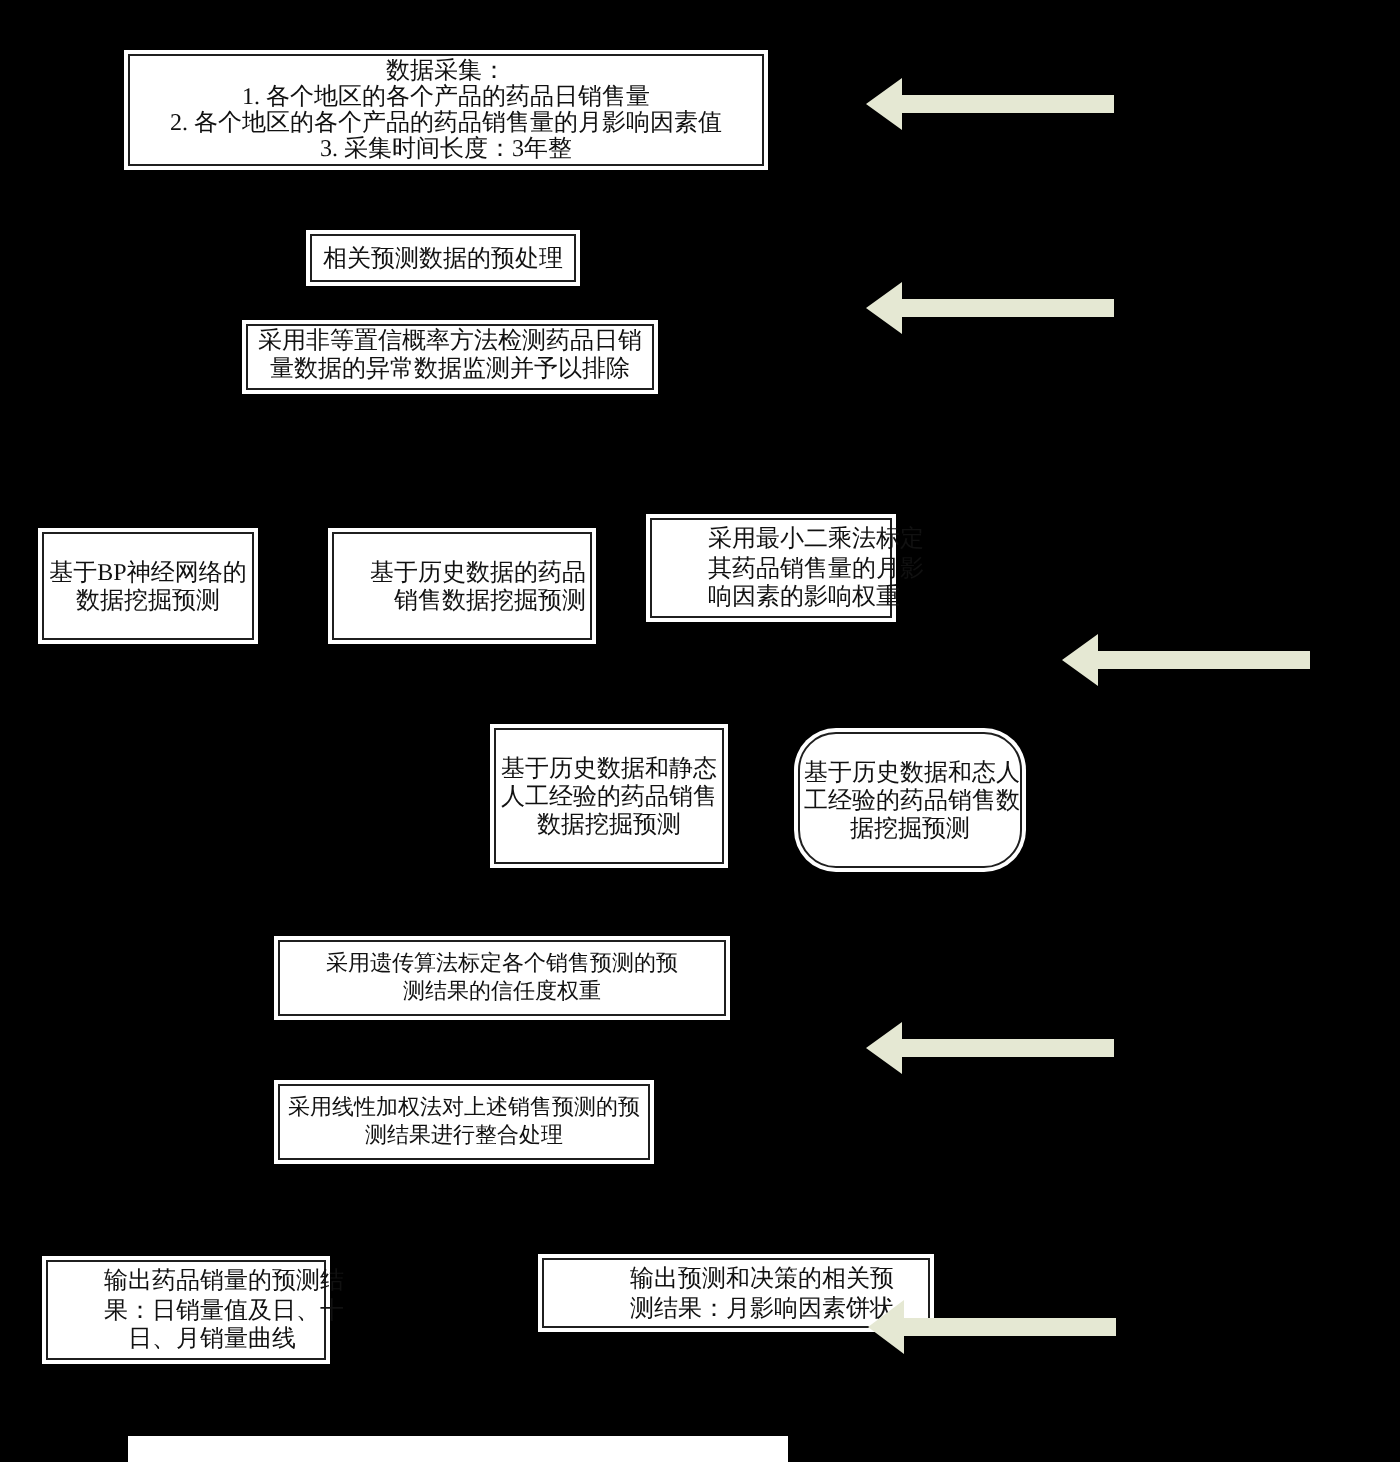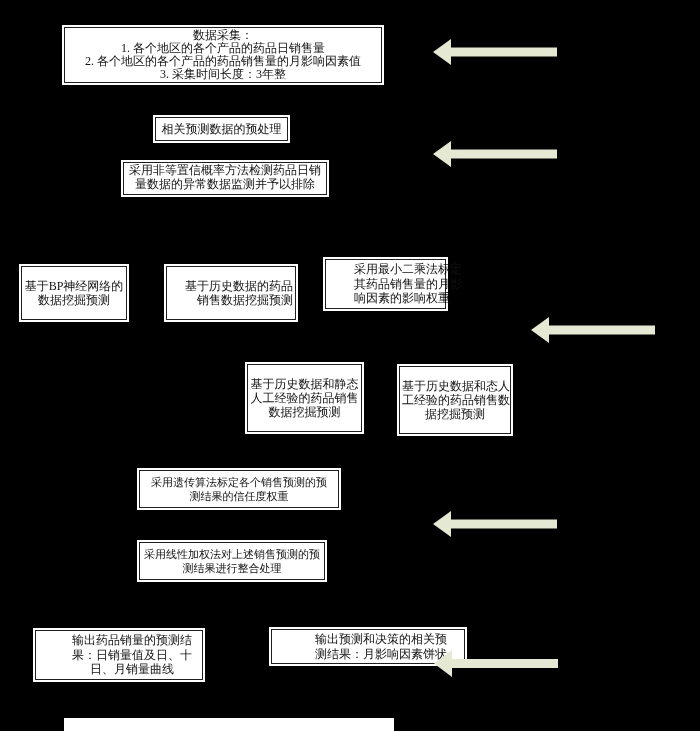--- a/index.html
+++ b/index.html
@@ -76,37 +76,37 @@
     <div>其药品销售量的月影</div>
     <div>响因素的影响权重</div>
   </div>
 
   <div class="box pad1" style="left:247px; top:364px; width:115px;">
     <div>基于历史数据和静态</div>
     <div>人工经验的药品销售</div>
     <div>数据挖掘预测</div>
   </div>
 
-  <div class="box pad1" style="left:399px; top:366px; width:112px;">
+  <div class="box pad1" style="left:399px; top:366px; width:112px;border-radius:19px;">
     <div>基于历史数据和态人</div>
     <div>工经验的药品销售数</div>
     <div>据挖掘预测</div>
   </div>
 
-  <div class="box pad4 fs11" style="left:139px; top:470px; width:200px;">
+  <div class="box pad4 fs11" style="left:139px; top:470px; width:224px;">
     <div>采用遗传算法标定各个销售预测的预</div>
     <div>测结果的信任度权重</div>
   </div>
 
   <div class="box pad4 fs11" style="left:139px; top:542px; width:186px;">
     <div>采用线性加权法对上述销售预测的预</div>
     <div>测结果进行整合处理</div>
   </div>
 
-  <div class="box lh145" style="left:23px; top:630px; width:168px;margin-left:12px;">
+  <div class="box lh145" style="left:23px; top:630px; width:140px;">
     <div>输出药品销量的预测结</div>
     <div>果：日销量值及日、十</div>
     <div>日、月销量曲线</div>
   </div>
 
   <div class="box lh145" style="left:271px; top:629px; width:194px;">
     <div>输出预测和决策的相关预</div>
     <div>测结果：月影响因素饼状</div>
   </div>
 

